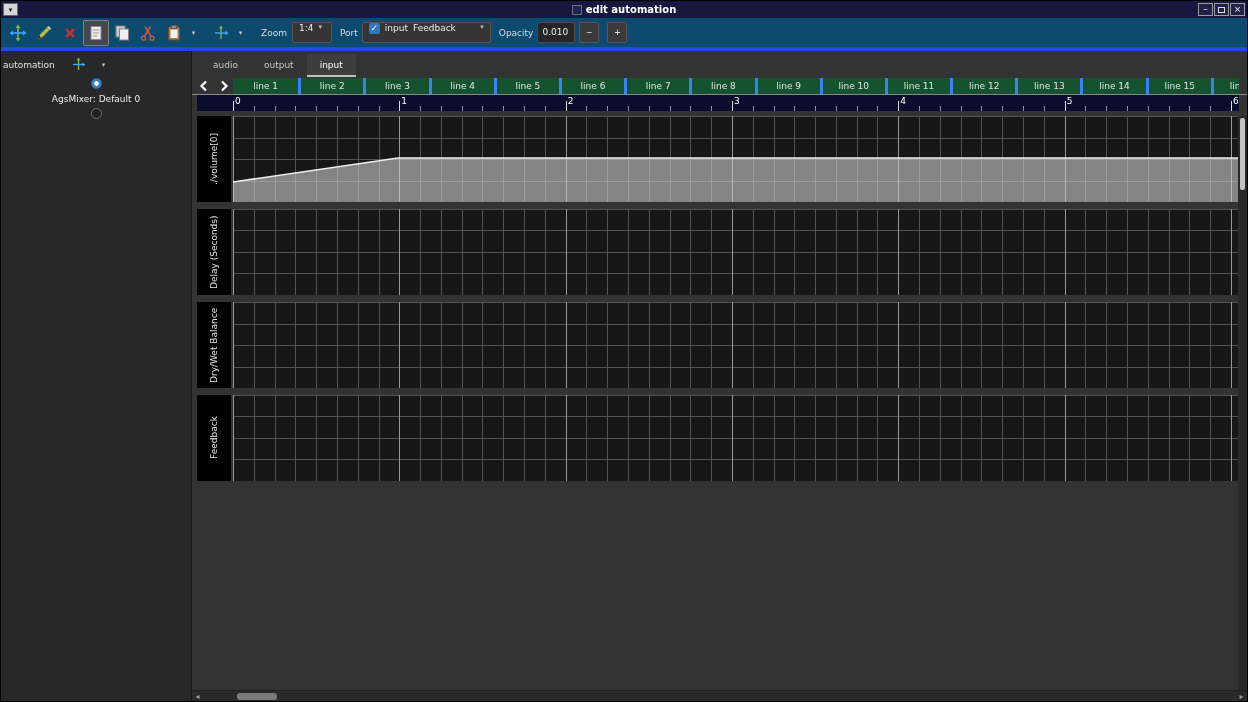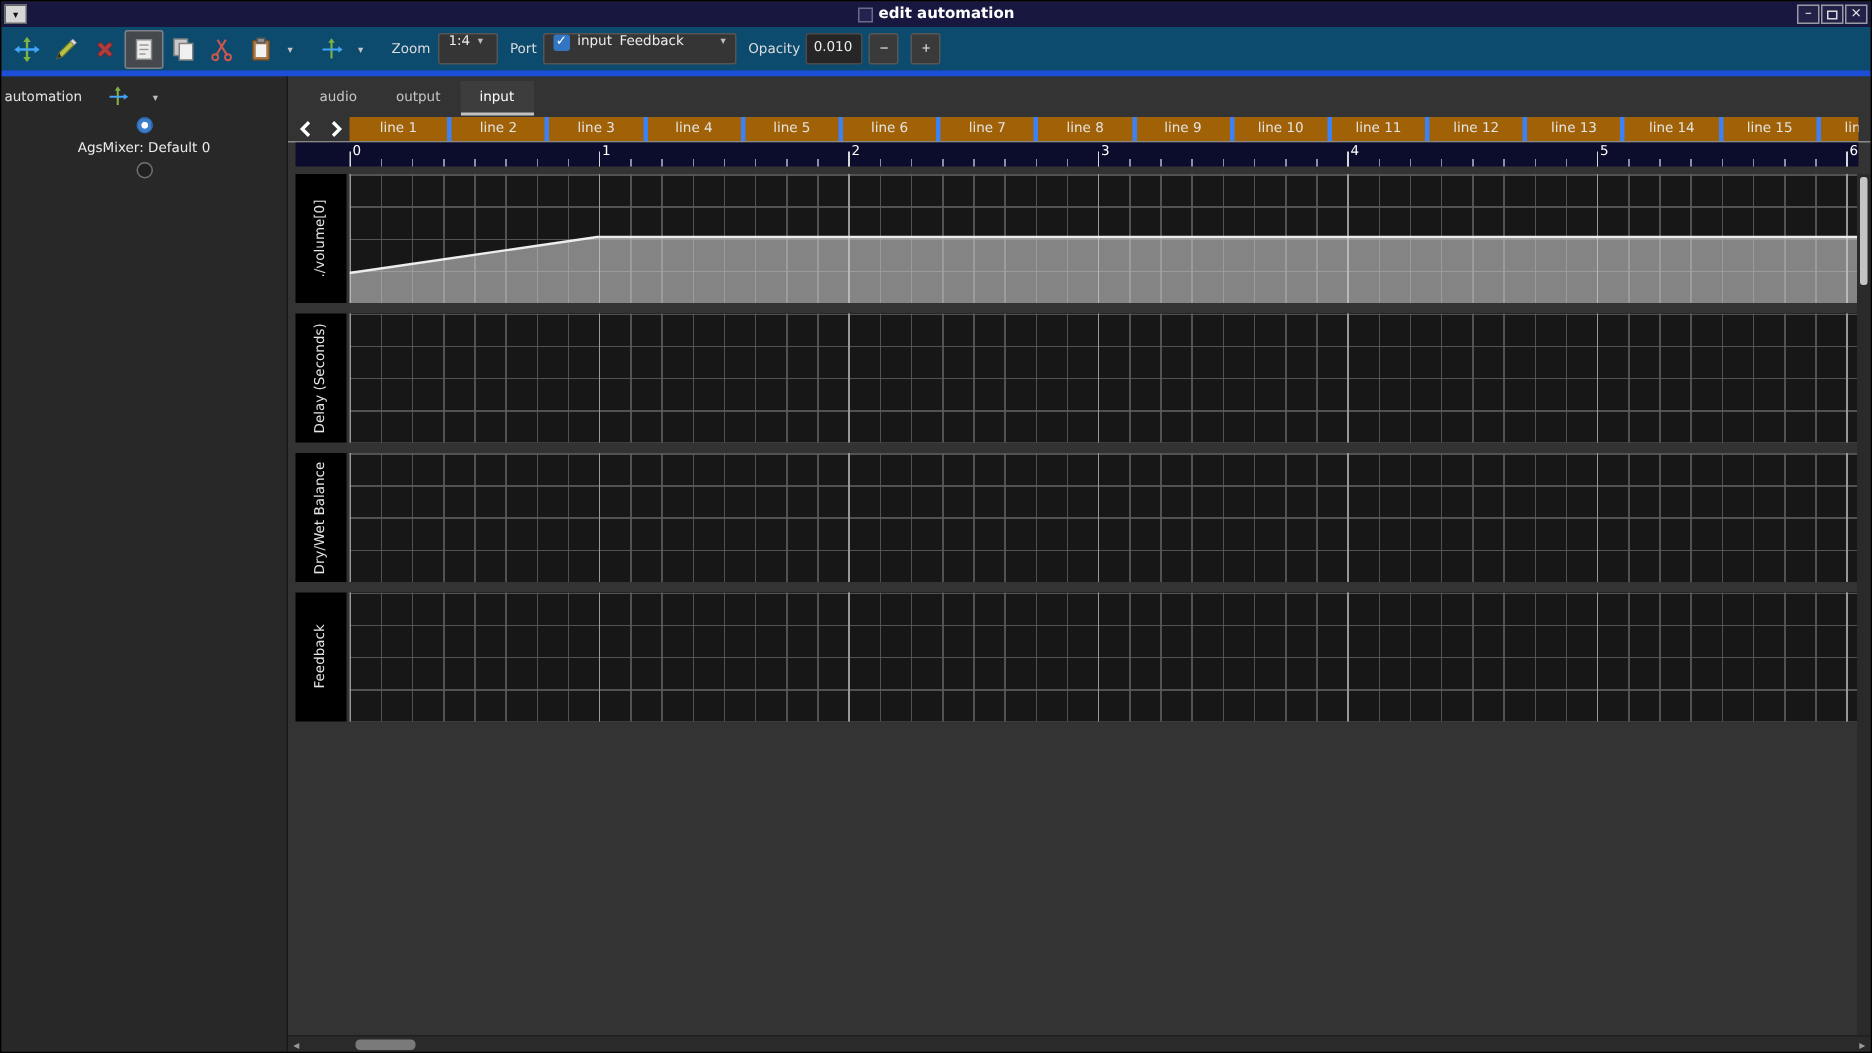--- a/index.html
+++ b/index.html
@@ -57,21 +57,21 @@
   .tab-bar { position:absolute; left:0; top:0; width:100%; height:26px; display:flex;
              align-items:flex-end; padding-left:8px; }
   .tab { height:23px; line-height:23px; padding:0 13px; font-size:9px; color:#c6c6c6; }
   .tab.active { background:#3d3d3d; color:#fff; box-shadow:inset 0 -2px 0 #c2c2c2; }
 
   .header-row { position:absolute; left:0; top:27px; width:100%; height:17px;
                 border-bottom:1px solid #8a8a8a; }
   .nav { position:absolute; top:0; width:19px; height:16px; background:transparent; border:none;
          display:flex; align-items:center; justify-content:center; }
   .nav.back { left:2px; } .nav.fwd { left:22px; }
-  .line-row { position:absolute; left:41px; top:0; width:1006px; height:16px; background:#a16207;
+  .line-row { position:absolute; left:41px; top:0; width:1006px; height:16px; background:#14532d;
               display:flex; overflow:hidden; }
   .line-cell { flex:0 0 65.2px; text-align:center; font-size:9px; color:#e4e4e4;
                line-height:16px; border-left:3px solid #3b82f6; }
   .line-cell:first-child { border-left:none; }
 
   .ruler { position:absolute; left:5px; top:44px; width:1042px; height:16px; background:#0c0c2c; }
   .ticks { position:absolute; left:36px; right:0; top:0; bottom:0;
            background-image:
              repeating-linear-gradient(to right, #d8d8d8 0 1px, transparent 1px 166.33px),
              repeating-linear-gradient(to right, #8c8cac 0 1px, transparent 1px 20.79px);

